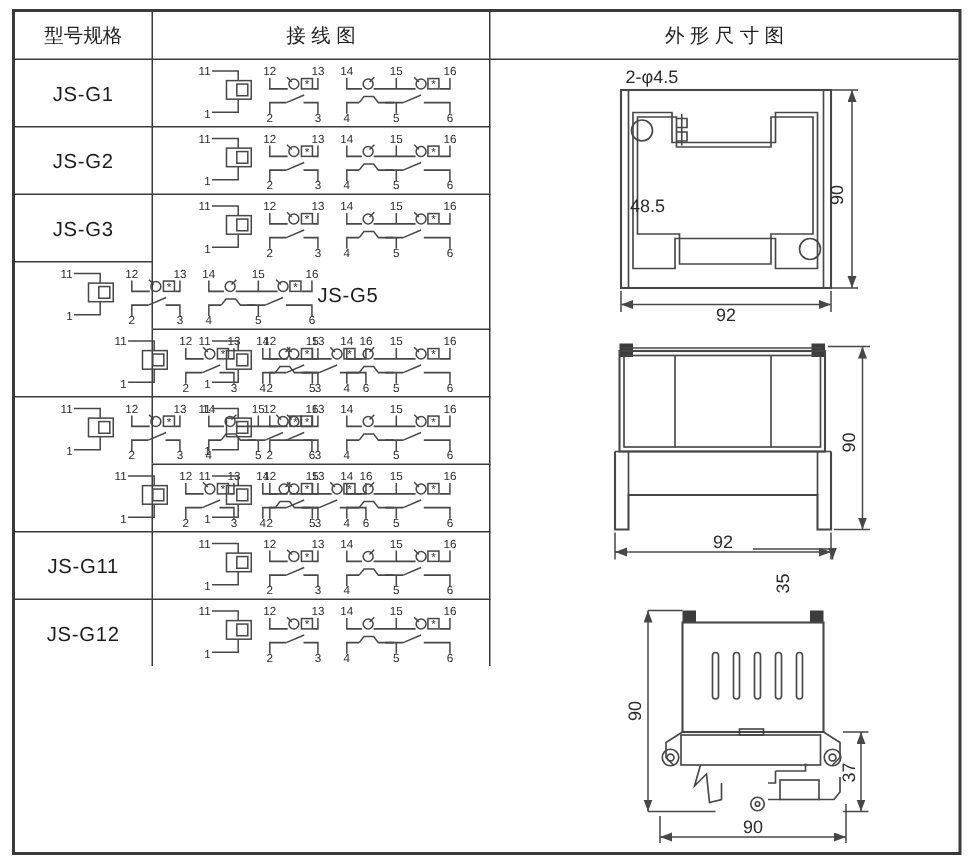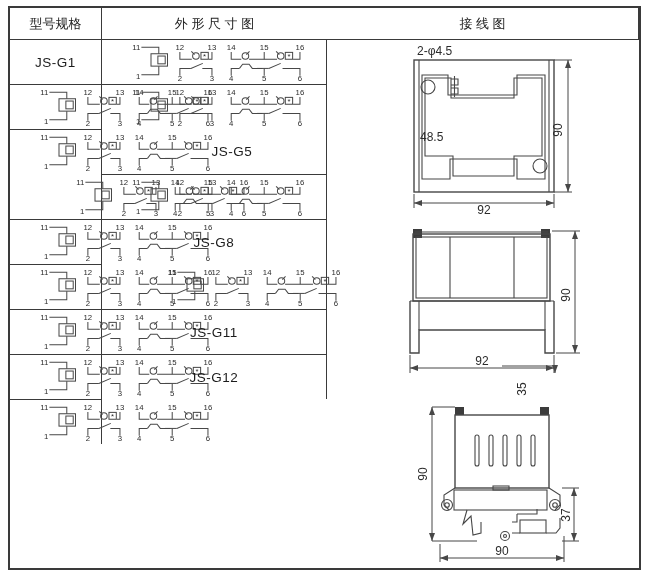--- a/index.html
+++ b/index.html
@@ -86,22 +86,22 @@
         <text class="t-num" x="193" y="45" text-anchor="middle">6</text>
       </g>
     </symbol>
   </defs>
 </svg>
 
 <div class="page">
   <div class="spec-table">
 
     <div class="cell col1 hdr">型号规格</div>
+    <div class="cell col2 hdr">接  线  图</div>
     <div class="cell hdr">外 形 尺 寸 图</div>
-    <div class="cell col2 hdr">接  线  图</div>
 
     <div class="cell dims-cell">
 
       <svg style="left:84px;top:2px;" width="170" height="174" viewBox="0 0 170 174">
         <text class="t-dim" x="6" y="13">2-φ4.5</text>
         <rect class="ln2" x="3" y="18" width="140" height="132"></rect>
         <path class="ln" d="M8,18 V150 M138,18 V150"></path>
         <path class="ln" d="M11,33 H37 V53 H106 V33 H134 V137 H106 V117 H39 V137 H11 Z"></path>
         <path class="ln" d="M14,36 H40 V56 H103 V36 H131 V114 H103 V134 H42 V114 H14 Z"></path>
         <circle class="ln" cx="17" cy="45" r="7"></circle>
@@ -172,26 +172,28 @@
       </svg>
     </div>
 
     <div class="cell col1 body-row model-cell">JS-G1</div>
     <div class="cell col2 body-row wiring-cell">
         <svg width="198" height="44" viewBox="0 0 205 48">
           <use href="#wiring-sym"></use>
         </svg>
       </div>
 
-    <div class="cell col2 body-row wiring-cell">
-        <svg width="198" height="44" viewBox="0 0 205 48">
-          <use href="#wiring-sym"></use>
-        </svg>
-      </div>
-
+    <div class="cell col1 body-row model-cell">JS-G2</div>
+    <div class="cell col2 body-row wiring-cell">
+        <svg width="198" height="44" viewBox="0 0 205 48">
+          <use href="#wiring-sym"></use>
+        </svg>
+      </div>
+
+    <div class="cell col1 body-row model-cell">JS-G3</div>
     <div class="cell col2 body-row wiring-cell">
         <svg width="198" height="44" viewBox="0 0 205 48">
           <use href="#wiring-sym"></use>
         </svg>
       </div>
 
     <div class="cell col2 body-row wiring-cell">
         <svg width="198" height="44" viewBox="0 0 205 48">
           <use href="#wiring-sym"></use>
         </svg>
@@ -209,21 +211,20 @@
           <use href="#wiring-sym"></use>
         </svg>
       </div>
 
     <div class="cell col2 body-row wiring-cell">
         <svg width="198" height="44" viewBox="0 0 205 48">
           <use href="#wiring-sym"></use>
         </svg>
       </div>
 
-    <div class="cell col1 body-row model-cell">JS-G8</div>
     <div class="cell col2 body-row wiring-cell">
         <svg width="198" height="44" viewBox="0 0 205 48">
           <use href="#wiring-sym"></use>
         </svg>
       </div>
 
     <div class="cell col2 body-row merged wiring-cell">
         <svg width="198" height="44" viewBox="0 0 205 48">
           <use href="#wiring-sym"></use>
         </svg>

